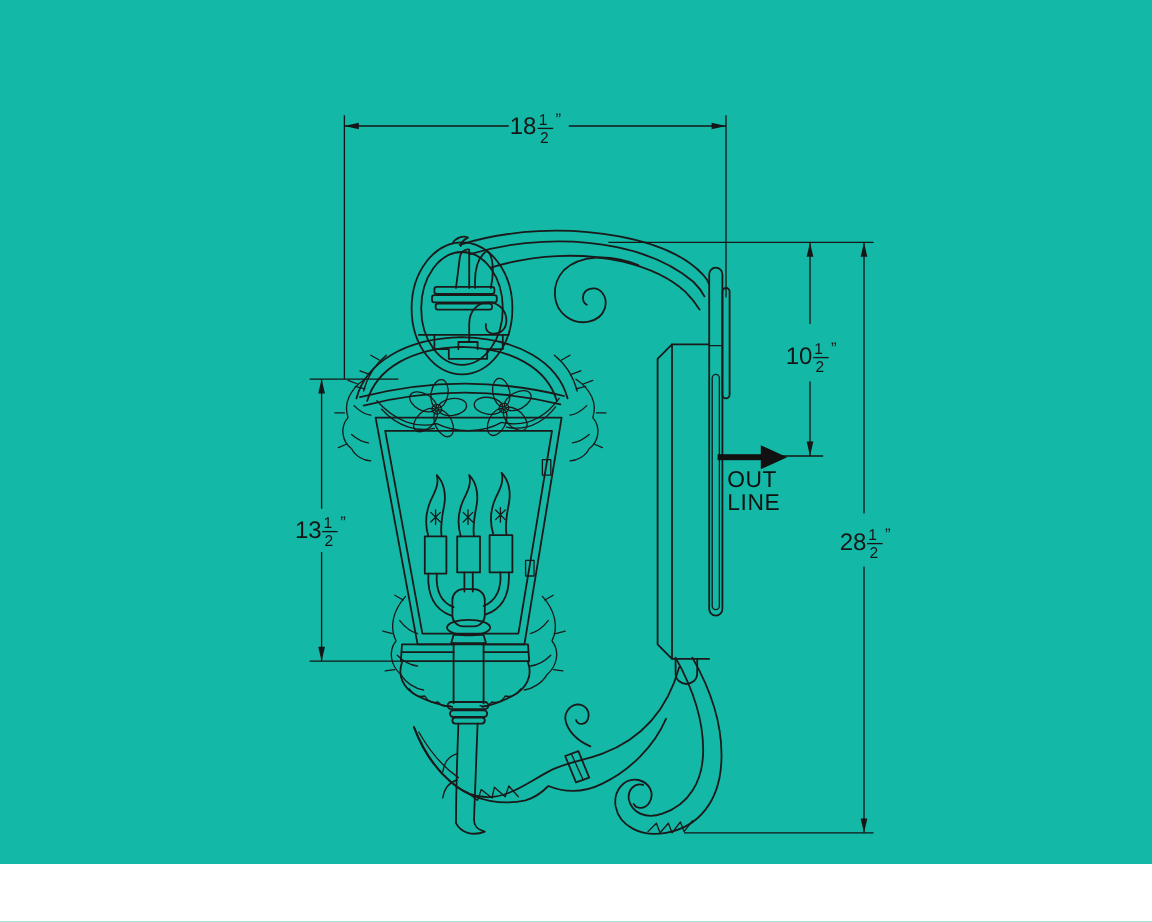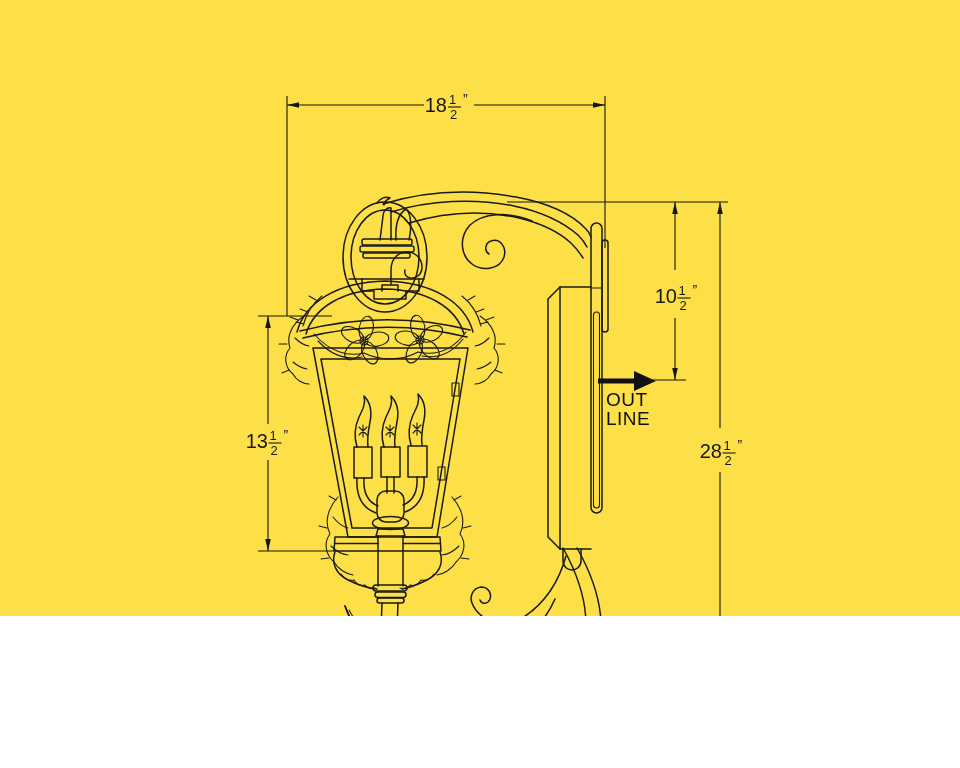--- a/index.html
+++ b/index.html
@@ -1,16 +1,16 @@
 <!DOCTYPE html>
 <html><head>
 <meta charset="utf-8">
 <style>
   html,body{margin:0;padding:0;background:#ffffff;}
-  .frame{position:relative;width:960px;height:616px;background:#fde047;overflow:hidden;}
+  .frame{position:relative;width:960px;height:720px;background:#14b8a6;overflow:hidden;}
   svg{display:block;}
   .dim-text{font-family:"Liberation Sans",sans-serif;fill:#161616;}
   .whole{font-size:20px;}
   .frac{font-size:13px;}
   .unit{font-size:14px;}
   .callout{font-family:"Liberation Sans",sans-serif;font-size:19px;fill:#111111;letter-spacing:0.5px;}
   .art{stroke:#1a1a1a;fill:none;stroke-width:1.5;stroke-linecap:round;stroke-linejoin:round;}
   .art-thin{stroke:#1a1a1a;fill:none;stroke-width:1.1;stroke-linecap:round;stroke-linejoin:round;}
   .dim{stroke:#161616;fill:none;stroke-width:1.1;}
   .arrow{fill:#161616;stroke:none;}

